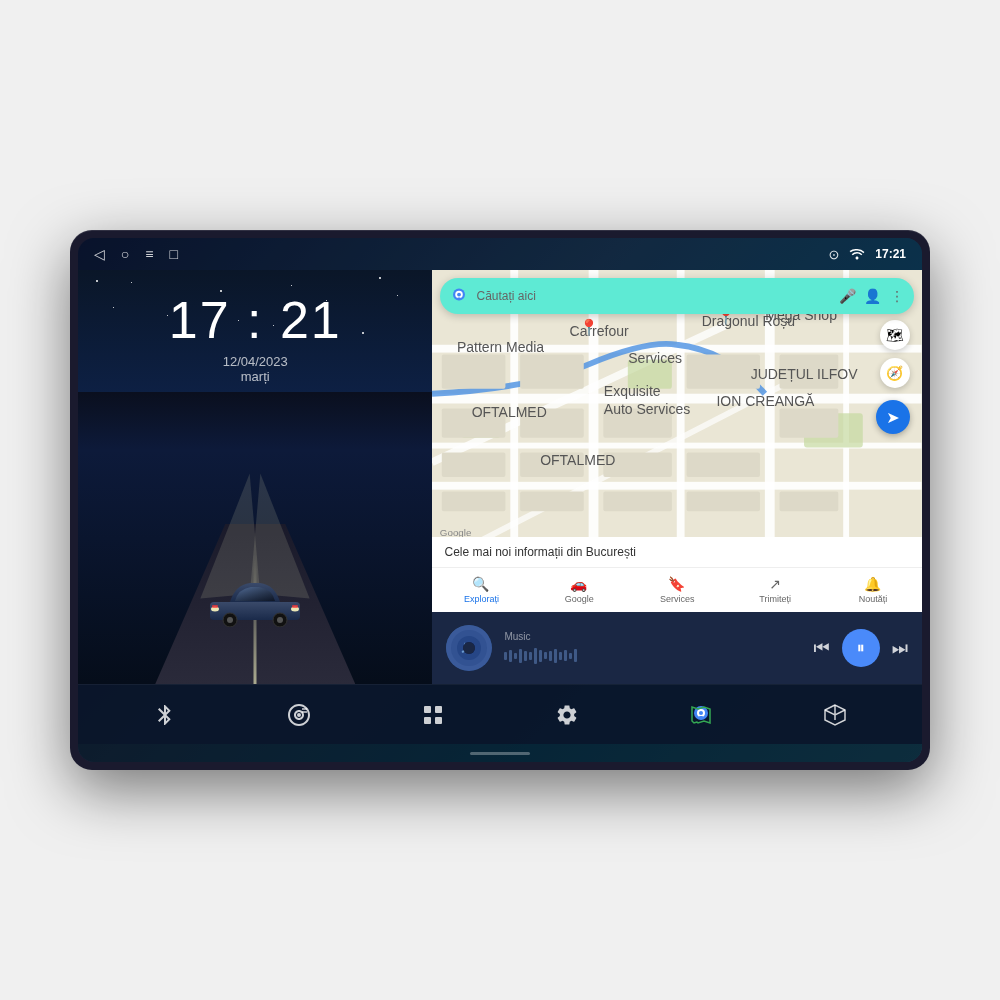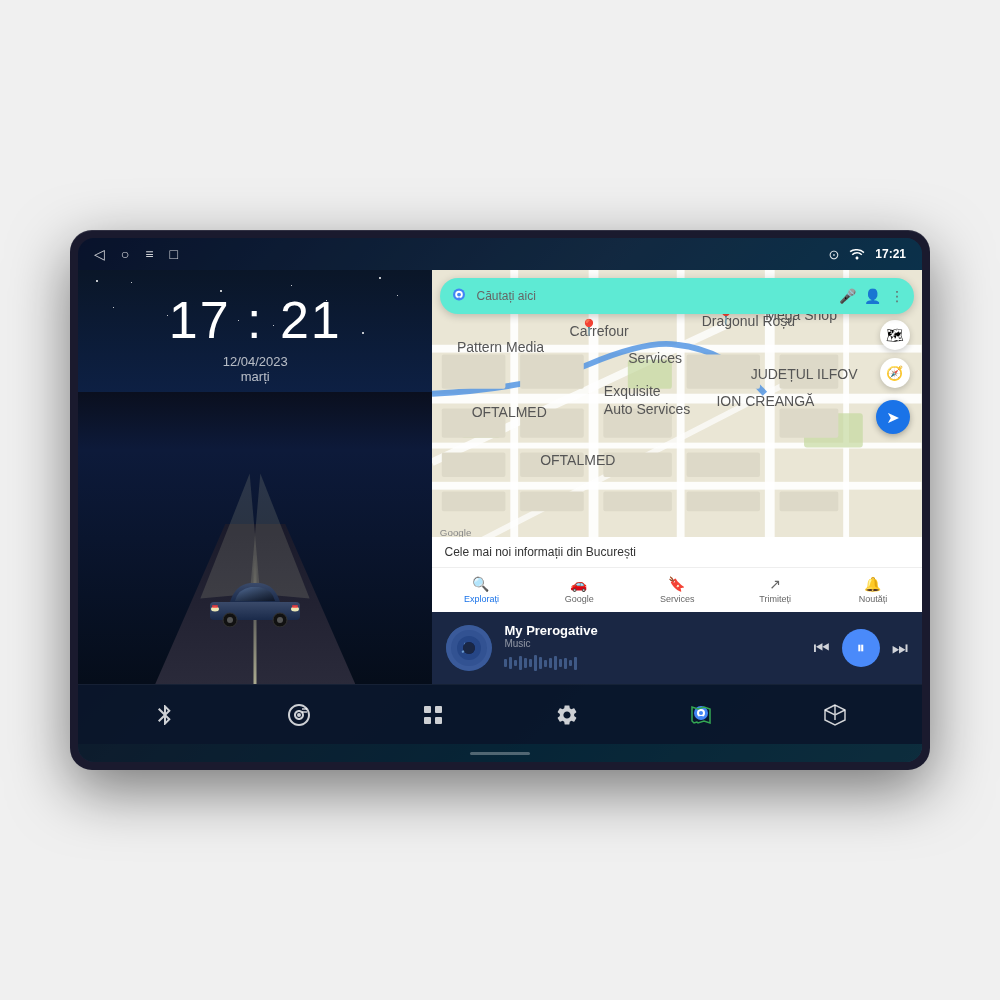--- a/index.html
+++ b/index.html
@@ -685,21 +685,20 @@
               <circle cx="23" cy="23" r="23" fill="#3a5a9a"></circle>
               <circle cx="23" cy="23" r="18" fill="#2a4a8a" opacity="0.5"></circle>
               <circle cx="23" cy="23" r="12" fill="#1a3a7a" opacity="0.5"></circle>
               <circle cx="23" cy="23" r="6" fill="#0d2060"></circle>
               <circle cx="23" cy="23" r="3" fill="#1a2744"></circle>
 
               <text x="14" y="28" font-size="18" fill="#6a9ad0">♪</text>
             </svg>
           </div>
           <div class="music-info">
-            <div class="music-title">My Prerogative</div>
             <div class="music-subtitle">Music</div>
             <div class="music-waveform" id="waveform-container">
             <div class="waveform-bar" style="height: 8px;"></div>
                 <div class="waveform-bar" style="height: 12px;"></div>
                 <div class="waveform-bar" style="height: 6px;"></div>
                 <div class="waveform-bar" style="height: 14px;"></div>
                 <div class="waveform-bar" style="height: 10px;"></div>
                 <div class="waveform-bar" style="height: 8px;"></div>
                 <div class="waveform-bar" style="height: 16px;"></div>
                 <div class="waveform-bar" style="height: 12px;"></div>

